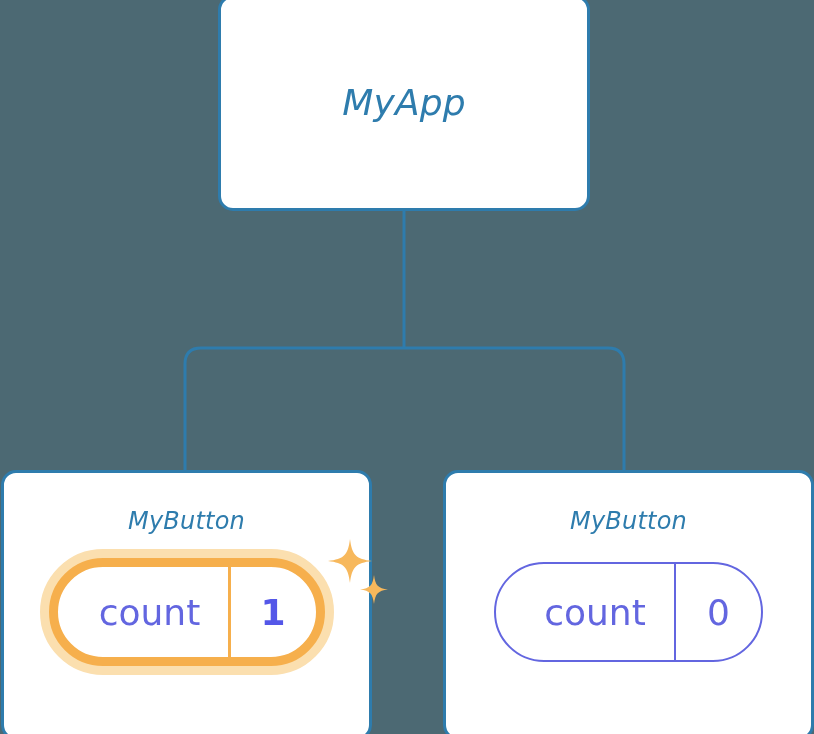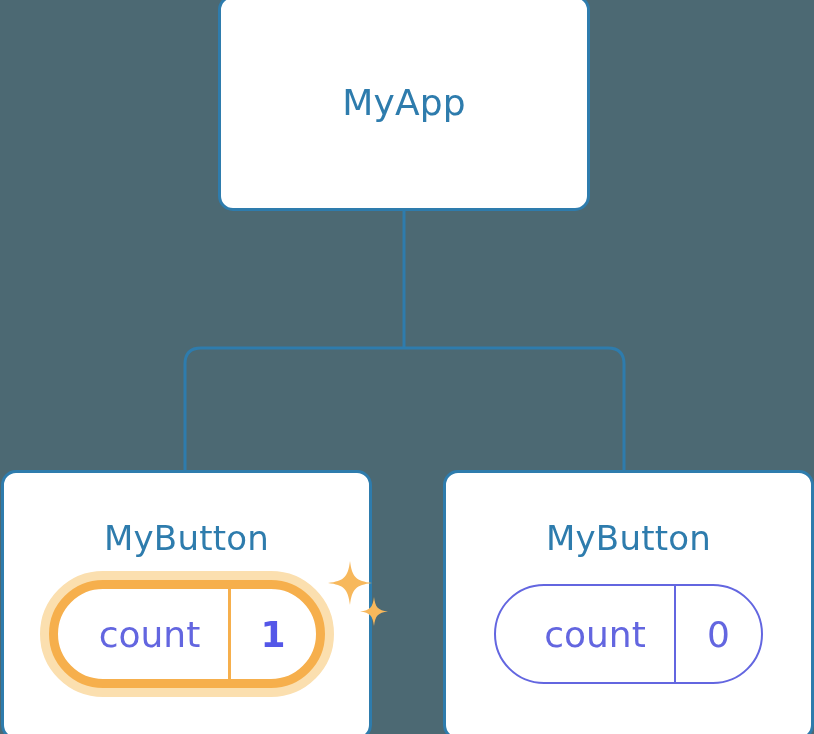--- a/index.html
+++ b/index.html
@@ -66,25 +66,26 @@
     width: 371px;
   }
 
   .node-title {
     color: #2E7CAD;
     font-size: 36px;
     font-weight: 400;
     letter-spacing: 0.2px;
     line-height: 1;
     white-space: nowrap;
+    font-style: italic;
   }
 
   .node-child .node-title {
-    font-size: 34px;
-    margin-top: 48px;
+    font-size: 24px;
+    margin-top: 36px;
   }
 
   
   .pill-wrap {
     position: relative;
     display: flex;
     align-items: center;
     justify-content: flex-end;
   }
 

